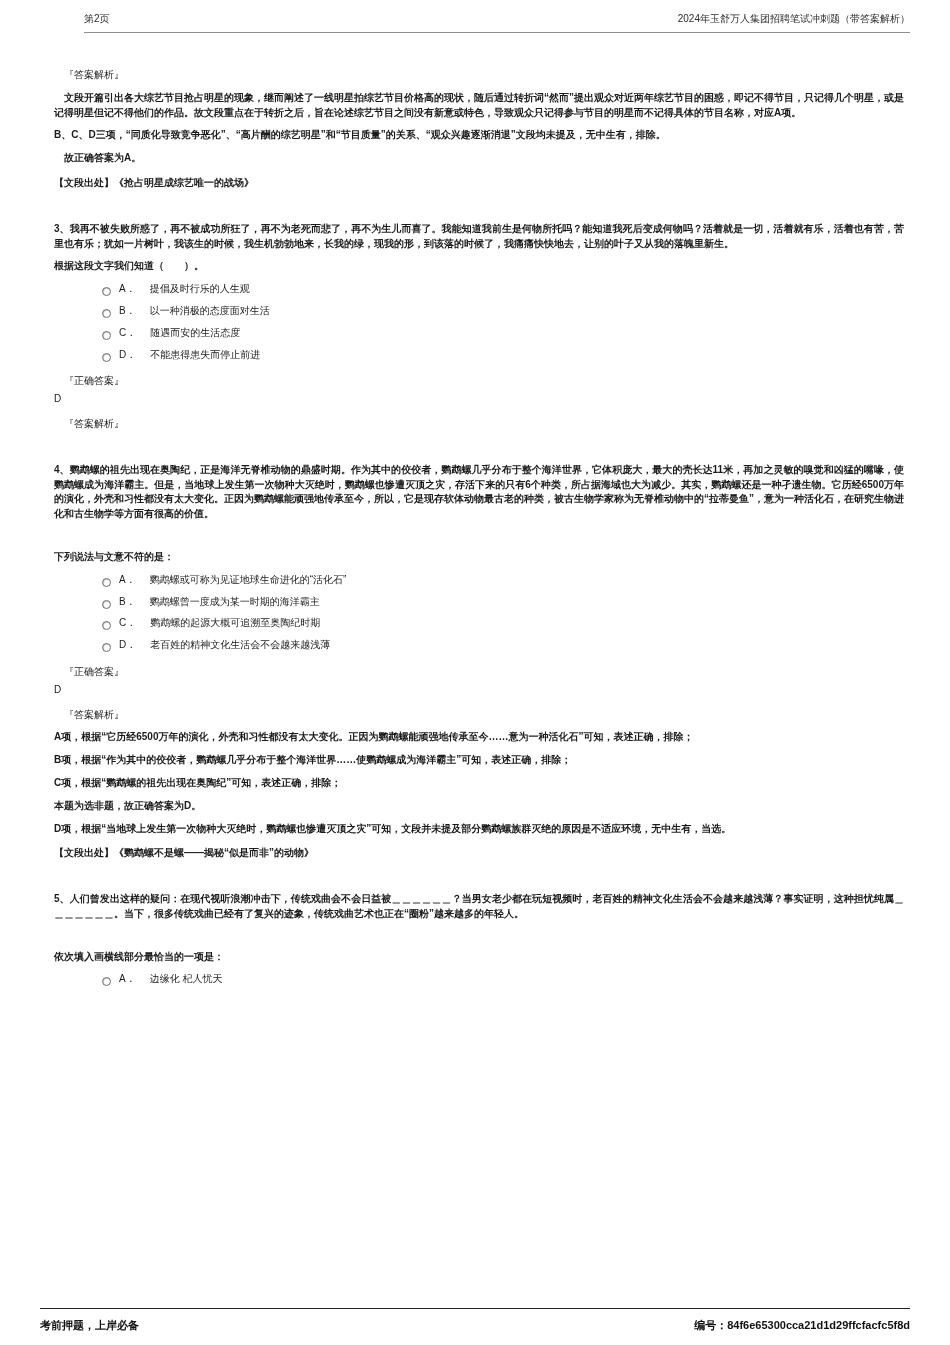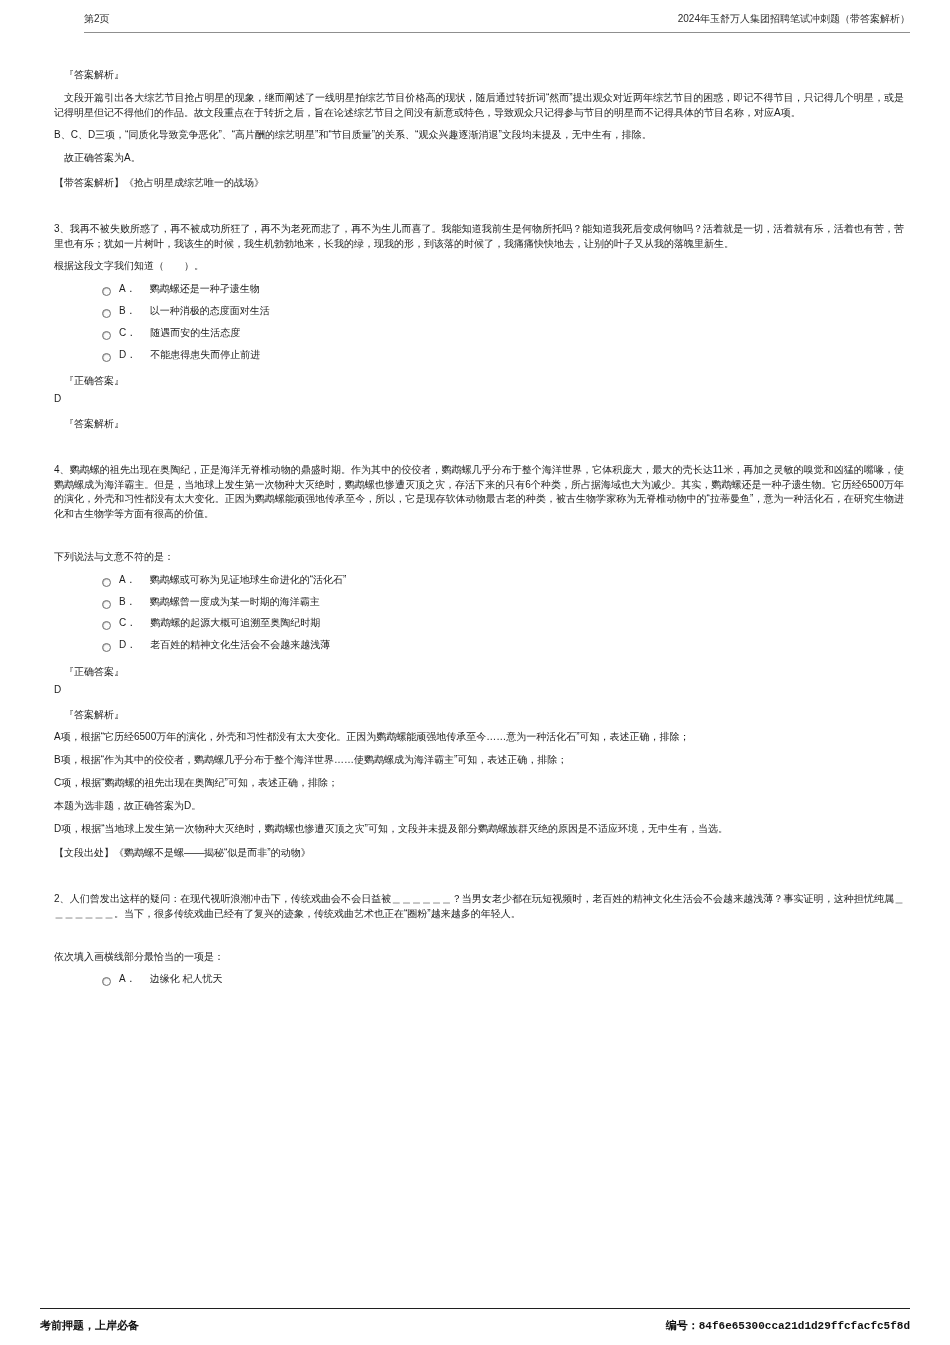--- a/index.html
+++ b/index.html
@@ -23,21 +23,21 @@
   }
 
   
   .content {
     position: absolute; top: 50px; left: 0; right: 0; bottom: 40px;
     padding: 8px 46px 0 54px;
     font-size: 10px; line-height: 1.48;
     text-align: justify;
     overflow: hidden;
   }
-  .para   { margin: 8px 0; }
+  .para   { margin: 8px 0; font-weight: bold; }
   .label  { margin: 10px 0 2px 0; }
   .ind1   { text-indent: 10px; }
   .answer-value { margin: 3px 0; }
   .stem   { margin-top: 31px; }
   .prompt { margin: 3px 0 8px 0; }
   .prompt.gap-top { margin-top: 28px; }
   .source { margin: 10px 0 6px 0; }
 
   .options { margin: 4px 0 12px 48px; }
   .option-row { display: flex; align-items: flex-start; margin: 7px 0; }
@@ -51,49 +51,49 @@
   }
   .opt-label { margin-right: 14px; white-space: nowrap; }
   .opt-text  { }
 
   
   .page-footer {
     position: absolute; left: 40px; right: 40px; bottom: 12px;
     border-top: 1px solid #1f1f1f; padding-top: 9px;
     display: flex; justify-content: space-between; align-items: flex-start;
     font-size: 11px; color: #111; font-weight: 600;
-    background: #fff; z-index: 3; font-family: Liberation Mono, monospace;
+    background: #fff; z-index: 3;
   }
   .page-footer .code-wrap { font-weight: 600; }
 </style>
 </head>
 <body>
 
 <div class="page">
 
   <header class="page-header">
     <span>第2页</span>
     <span>2024年玉舒万人集团招聘笔试冲刺题（带答案解析）</span>
   </header>
 
   <main class="content">
 
     <p class="label ind1">『答案解析』</p>
     <p class="para ind1">文段开篇引出各大综艺节目抢占明星的现象，继而阐述了一线明星拍综艺节目价格高的现状，随后通过转折词“然而”提出观众对近两年综艺节目的困惑，即记不得节目，只记得几个明星，或是记得明星但记不得他们的作品。故文段重点在于转折之后，旨在论述综艺节目之间没有新意或特色，导致观众只记得参与节目的明星而不记得具体的节目名称，对应A项。</p>
     <p class="para">B、C、D三项，“同质化导致竞争恶化”、“高片酬的综艺明星”和“节目质量”的关系、“观众兴趣逐渐消退”文段均未提及，无中生有，排除。</p>
     <p class="para ind1">故正确答案为A。</p>
-    <p class="para source">【带答案解析】《抢占明星成综艺唯一的战场》</p>
+    <p class="para source">【文段出处】《抢占明星成综艺唯一的战场》</p>
 
     <p class="para stem">3、我再不被失败所惑了，再不被成功所狂了，再不为老死而悲了，再不为生儿而喜了。我能知道我前生是何物所托吗？能知道我死后变成何物吗？活着就是一切，活着就有乐，活着也有苦，苦里也有乐；犹如一片树叶，我该生的时候，我生机勃勃地来，长我的绿，现我的形，到该落的时候了，我痛痛快快地去，让别的叶子又从我的落魄里新生。</p>
     <p class="para prompt">根据这段文字我们知道（　　）。</p>
     <div class="options">
       <div class="option-row">
         <span class="radio"></span>
         <span class="opt-label">A．</span>
-        <span class="opt-text">鹦鹉螺还是一种孑遗生物</span>
+        <span class="opt-text">提倡及时行乐的人生观</span>
       </div>
       <div class="option-row">
         <span class="radio"></span>
         <span class="opt-label">B．</span>
         <span class="opt-text">以一种消极的态度面对生活</span>
       </div>
       <div class="option-row">
         <span class="radio"></span>
         <span class="opt-label">C．</span>
         <span class="opt-text">随遇而安的生活态度</span>
@@ -135,21 +135,21 @@
     <p class="label ind1">『正确答案』</p>
     <p class="answer-value">D</p>
     <p class="label ind1">『答案解析』</p>
     <p class="para">A项，根据“它历经6500万年的演化，外壳和习性都没有太大变化。正因为鹦鹉螺能顽强地传承至今……意为一种活化石”可知，表述正确，排除；</p>
     <p class="para">B项，根据“作为其中的佼佼者，鹦鹉螺几乎分布于整个海洋世界……使鹦鹉螺成为海洋霸主”可知，表述正确，排除；</p>
     <p class="para">C项，根据“鹦鹉螺的祖先出现在奥陶纪”可知，表述正确，排除；</p>
     <p class="para">本题为选非题，故正确答案为D。</p>
     <p class="para">D项，根据“当地球上发生第一次物种大灭绝时，鹦鹉螺也惨遭灭顶之灾”可知，文段并未提及部分鹦鹉螺族群灭绝的原因是不适应环境，无中生有，当选。</p>
     <p class="para source">【文段出处】《鹦鹉螺不是螺——揭秘“似是而非”的动物》</p>
 
-    <p class="para stem">2、人们曾发出这样的疑问：在现代视听浪潮冲击下，传统戏曲会不会日益被＿＿＿＿＿＿？当男女老少都在玩短视频时，老百姓的精神文化生活会不会越来越浅薄？事实证明，这种担忧纯属＿＿＿＿＿＿＿。当下，很多传统戏曲已经有了复兴的迹象，传统戏曲艺术也正在“圈粉”越来越多的年轻人。</p>
+    <p class="para stem">5、人们曾发出这样的疑问：在现代视听浪潮冲击下，传统戏曲会不会日益被＿＿＿＿＿＿？当男女老少都在玩短视频时，老百姓的精神文化生活会不会越来越浅薄？事实证明，这种担忧纯属＿＿＿＿＿＿＿。当下，很多传统戏曲已经有了复兴的迹象，传统戏曲艺术也正在“圈粉”越来越多的年轻人。</p>
     <p class="para prompt gap-top">依次填入画横线部分最恰当的一项是：</p>
     <div class="options">
       <div class="option-row">
         <span class="radio"></span>
         <span class="opt-label">A．</span>
         <span class="opt-text">边缘化 杞人忧天</span>
       </div>
     </div>
 
   </main>

